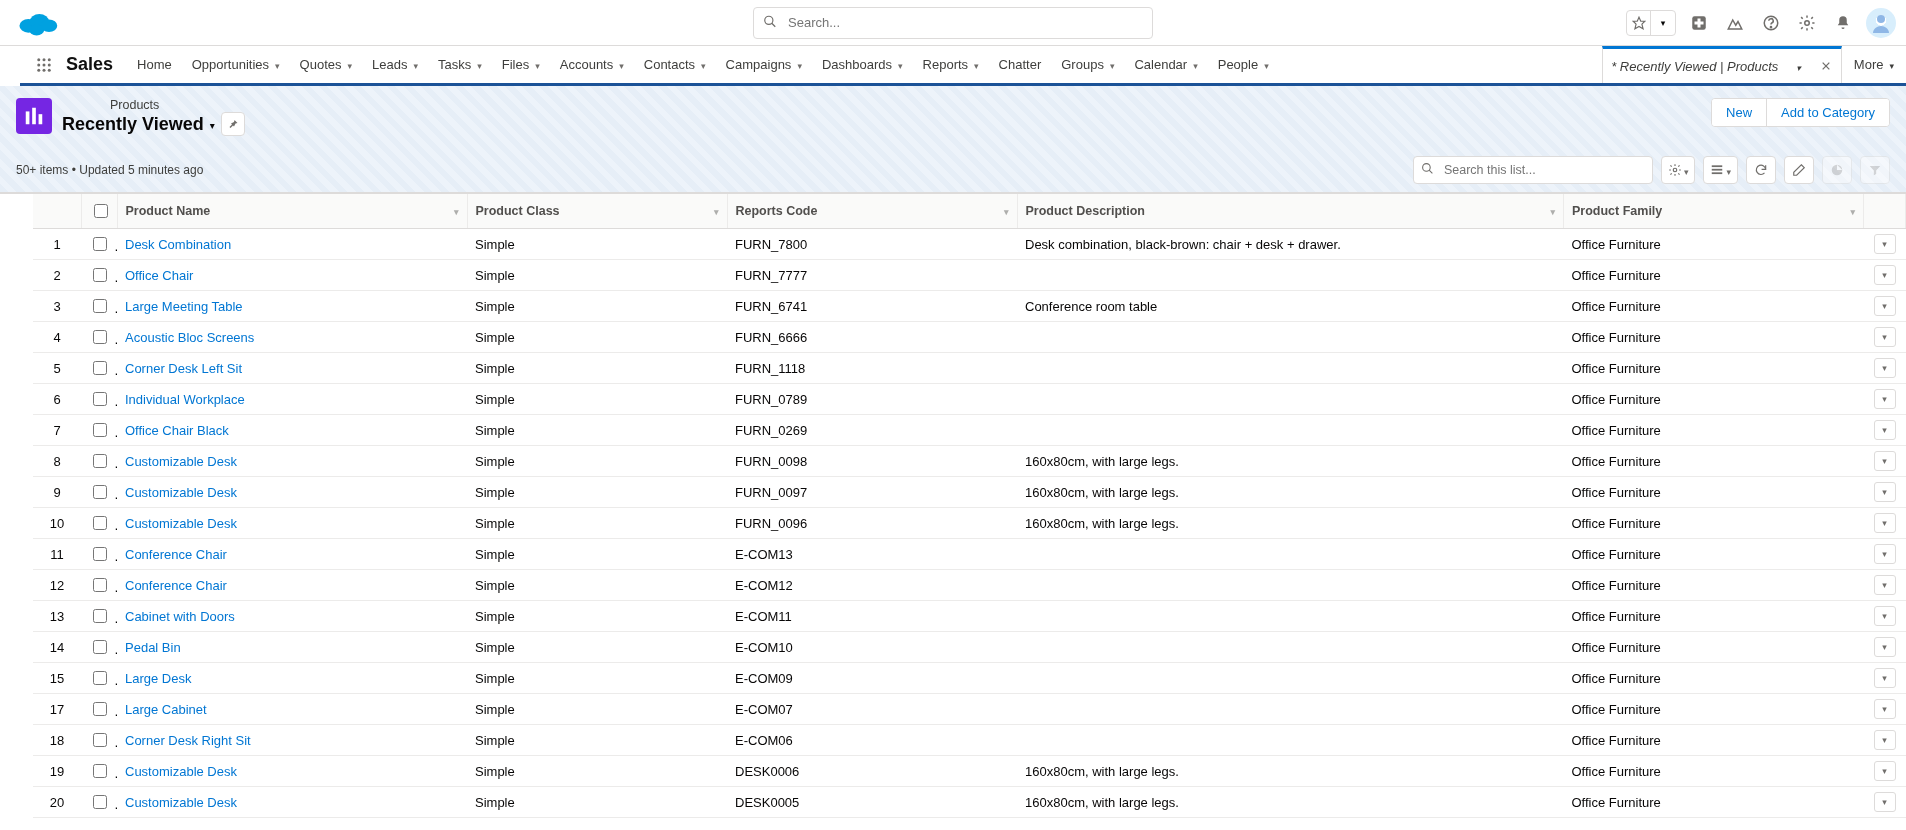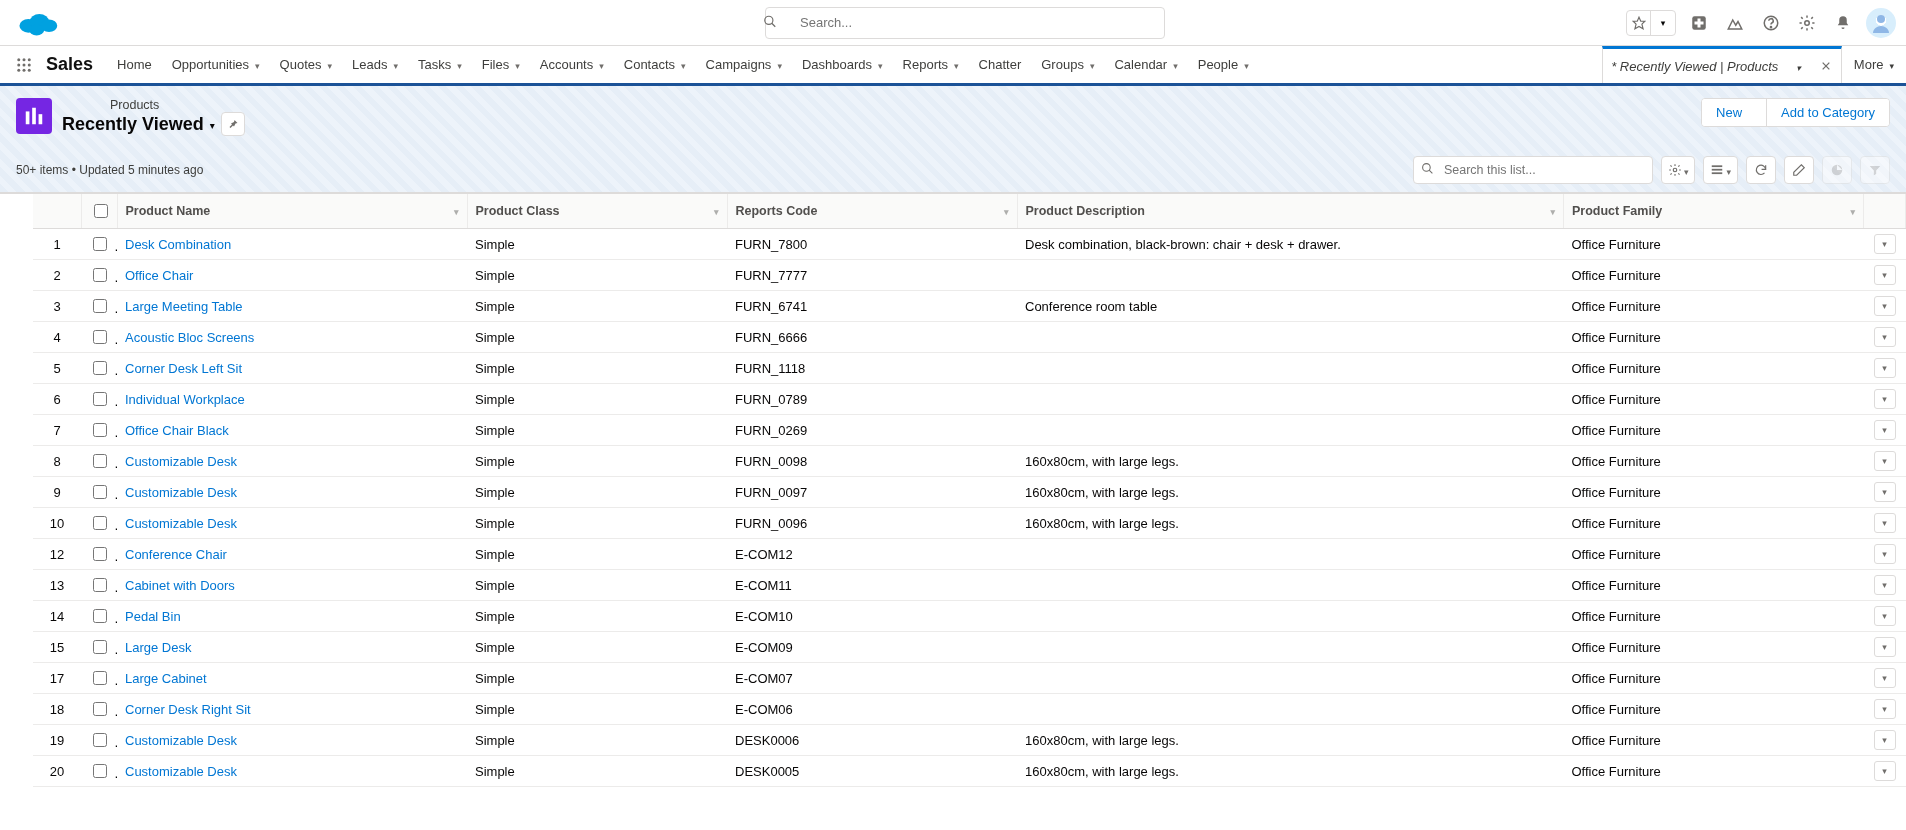--- a/index.html
+++ b/index.html
@@ -40,21 +40,20 @@
   }
   .global-search {
     width: 100%;
     height: 32px;
     border: 1px solid #dddbda;
     border-radius: 4px;
     padding: 0 10px 0 34px;
     font-size: 13px;
     color: #333;
     background: #fff;
-    margin-left: 12px;
   }
   .global-search-wrap .search-icon {
     position: absolute; left: 10px; top: 50%; transform: translateY(-50%);
     color: #706e6b;
   }
   .header-actions {
     margin-left: auto;
     display: flex;
     align-items: center;
     gap: 10px;
@@ -78,20 +77,21 @@
     display:flex; align-items:center; justify-content:center;
     overflow:hidden;
   }
   
   .app-nav {
     height: 40px;
     display:flex; align-items:stretch;
     border-bottom: 3px solid var(--blue-band);
     background:#fff;
     padding-left: 6px;
+    margin-left: 20px;
   }
   .waffle {
     width: 36px; display:flex; align-items:center; justify-content:center;
     color:#706e6b; cursor:pointer;
   }
   .app-name {
     font-size: 18px; font-weight: 700; color:#111;
     display:flex; align-items:center; padding: 0 14px 0 4px;
   }
   .nav-tabs { display:flex; align-items:stretch; flex:1; overflow:hidden; }
@@ -136,21 +136,21 @@
   .oh-titles { display:flex; flex-direction:column; }
   .oh-object { font-size:12.5px; color:#3e3e3c;margin-left:48px; }
   .oh-view-row { display:flex; align-items:center; gap:6px; }
   .oh-view { font-size:18px; font-weight:700; }
   .pin-btn {
     width:24px; height:24px; border:1px solid var(--border); border-radius:4px;
     background:#fff; display:flex; align-items:center; justify-content:center;
     color:#706e6b; cursor:pointer;
   }
   .oh-actions {
-    margin-left:auto; display:flex; gap:10px; border:1px solid var(--border); border-radius:4px; overflow:hidden;
+    margin-left:auto; display:flex; gap:0; border:1px solid var(--border); border-radius:4px; overflow:hidden;
     background:#fff;
   }
   .oh-actions button {
     background:#fff; border:none; border-left:1px solid var(--border);
     padding: 6px 14px; font-size:13px; color:var(--link); cursor:pointer;
   }
   .oh-actions button:first-child { border-left:none; }
   .oh-second {
     display:flex; align-items:center; margin-top:20px;
   }
@@ -604,20 +604,30 @@
           <td class="col-num">10</td>
           <td class="col-check"><input type="checkbox" style=""></td>
           <td class="col-name"><a href="#" class="rec">Customizable Desk</a></td>
           <td class="col-class">Simple</td>
           <td class="col-code">FURN_0096</td>
           <td class="col-desc">160x80cm, with large legs.</td>
           <td class="col-family">Office Furniture</td>
           <td class="col-act"><span class="row-action chev-small"></span></td>
         </tr>
         <tr>
+          <td class="col-num">11</td>
+          <td class="col-check"><input type="checkbox" style=""></td>
+          <td class="col-name"><a href="#" class="rec">Conference Chair</a></td>
+          <td class="col-class">Simple</td>
+          <td class="col-code">E-COM13</td>
+          <td class="col-desc"></td>
+          <td class="col-family">Office Furniture</td>
+          <td class="col-act"><span class="row-action chev-small"></span></td>
+        </tr>
+        <tr>
           <td class="col-num">12</td>
           <td class="col-check"><input type="checkbox" style=""></td>
           <td class="col-name"><a href="#" class="rec">Conference Chair</a></td>
           <td class="col-class">Simple</td>
           <td class="col-code">E-COM12</td>
           <td class="col-desc"></td>
           <td class="col-family">Office Furniture</td>
           <td class="col-act"><span class="row-action chev-small"></span></td>
         </tr>
         <tr>

